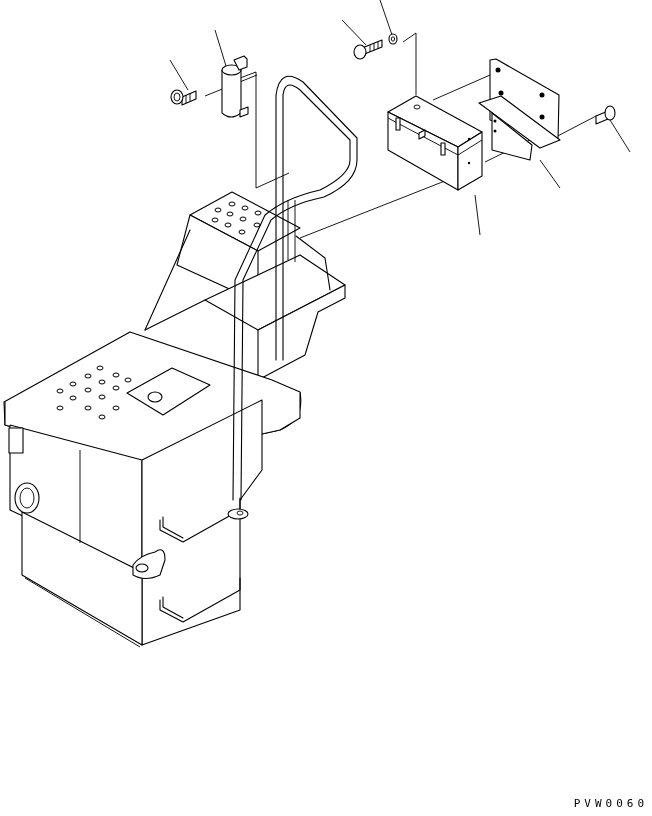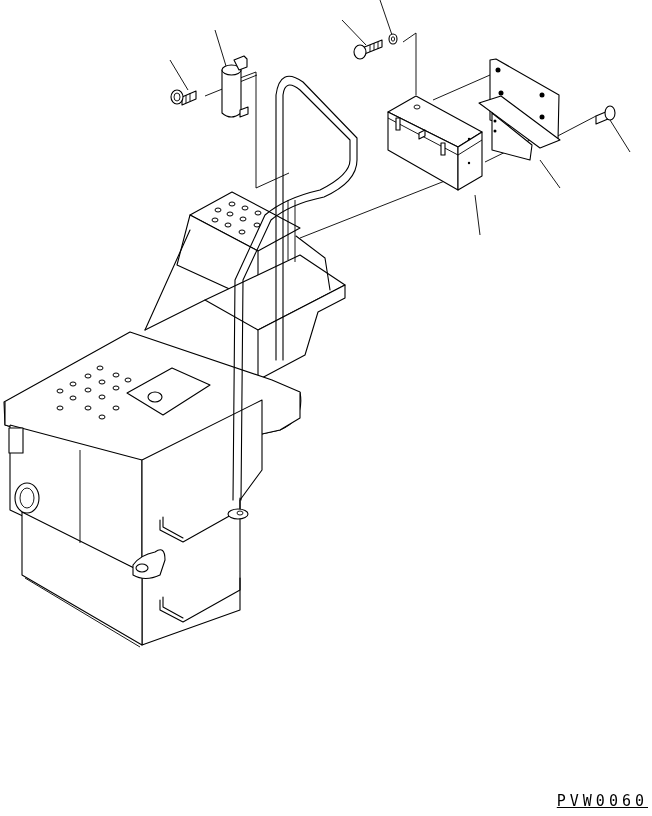--- a/index.html
+++ b/index.html
@@ -3,21 +3,21 @@
 <meta charset="utf-8">
 <style>
   html, body { margin: 0; padding: 0; background: #ffffff; }
   body { width: 652px; height: 816px; position: relative; overflow: hidden;
          font-family: "DejaVu Sans Mono", monospace; }
   #diagram { position: absolute; left: 0; top: 0; width: 652px; height: 816px; }
   #diagram * { vector-effect: non-scaling-stroke; }
   .ln { fill: none; stroke: #000; stroke-width: 1.1; stroke-linejoin: round; stroke-linecap: round; }
   .th { fill: none; stroke: #000; stroke-width: 0.9; }
   .fw { fill: #fff; stroke: #000; stroke-width: 1.1; stroke-linejoin: round; }
-  .code { position: absolute; right: 4px; bottom: 6px; font-size: 15px; letter-spacing: 4px; color: #000; text-decoration: underline; }
+  .code { position: absolute; right: 4px; bottom: 6px; font-size: 11px; letter-spacing: 4px; color: #000; }
 </style>
 </head>
 <body>
 
 <svg id="diagram" viewBox="0 0 652 816" xmlns="http://www.w3.org/2000/svg">
 
   <g>
     <line class="th" x1="170" y1="60" x2="188" y2="90"></line>
     <line class="th" x1="215" y1="30" x2="226" y2="66"></line>
     <line class="th" x1="342" y1="20" x2="366" y2="45"></line>

